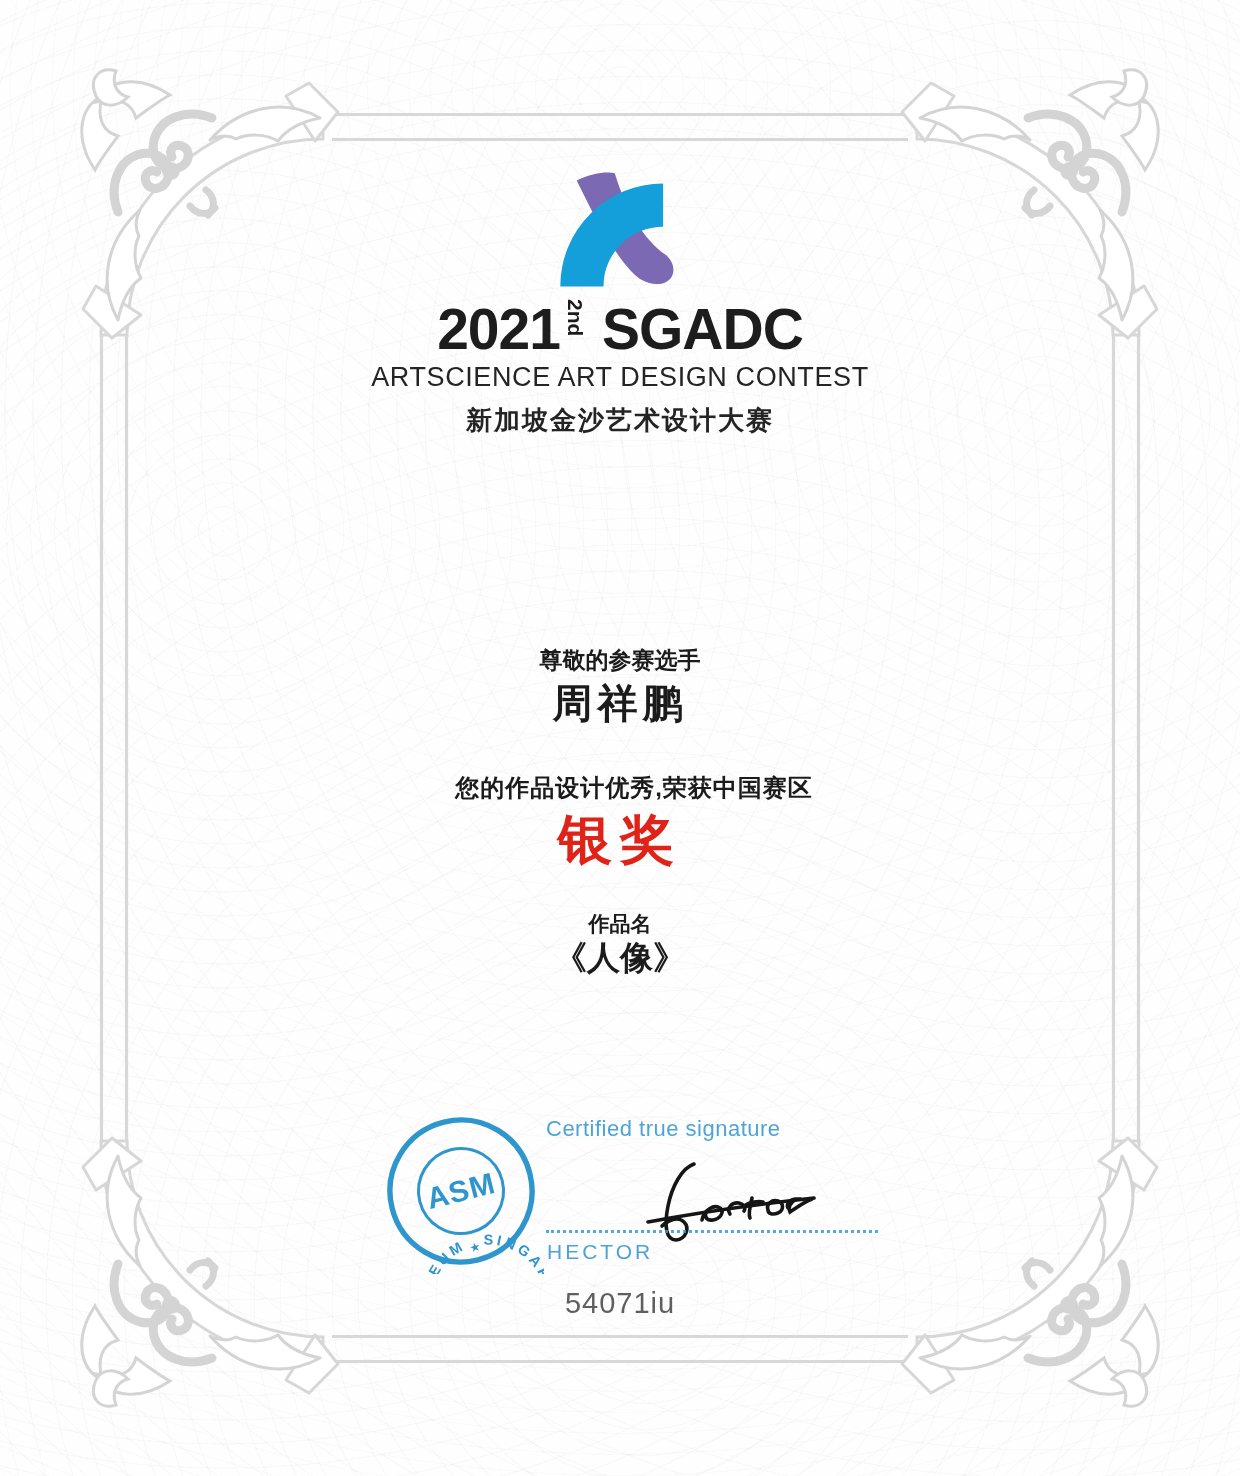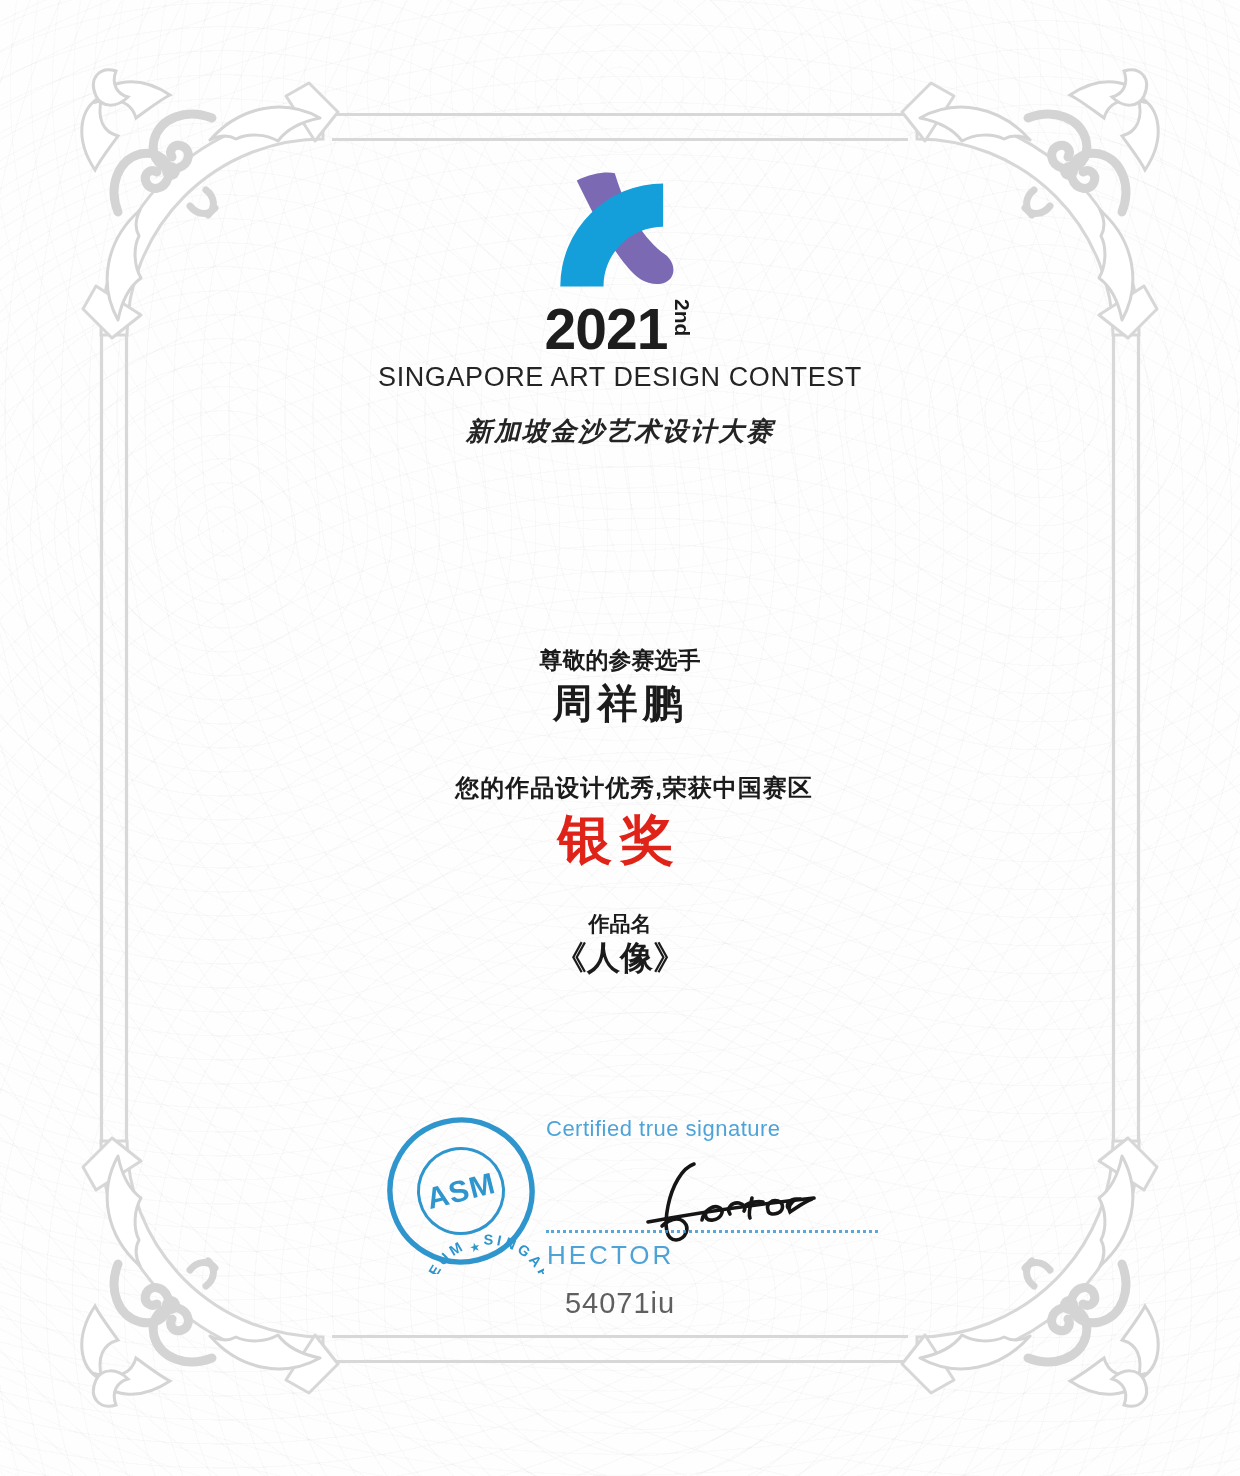--- a/index.html
+++ b/index.html
@@ -25,40 +25,40 @@
   }
   .title-year,.title-acronym{font-size:57px;line-height:56px;color:#1d1d1d;}
   .title-acronym{margin-left:14px;}
   .edition-box{width:26px;height:54px;position:relative;margin-left:2px;}
   .edition{
     position:absolute;left:-14px;top:13px;display:inline-block;
     transform:rotate(90deg);font-size:21px;font-weight:700;letter-spacing:0;
     white-space:nowrap;width:54px;text-align:left;
   }
   .sub-en{top:362px;font-size:27px;letter-spacing:0.6px;color:#242424;font-weight:500;}
-  .sub-cn{top:414px;font-size:26px;letter-spacing:2px;color:#242424;font-weight:600;font-style:italic;}
+  .sub-cn{top:403px;font-size:26px;letter-spacing:2px;color:#242424;font-weight:600;}
   .cert-title{top:468px;font-size:62px;font-weight:900;letter-spacing:1px;color:#161616;}
   .salutation{top:645px;font-size:23px;font-weight:700;}
   .recipient{top:676px;font-size:40px;font-weight:700;letter-spacing:5px;font-family:"DejaVu Serif","Liberation Serif",serif;}
   .award-desc{top:772px;font-size:24px;font-weight:700;letter-spacing:1px;padding-left:28px;}
   .prize{top:804px;font-size:54px;font-weight:700;letter-spacing:8px;color:#e02318;font-family:"DejaVu Serif","Liberation Serif",serif;text-align:center;}
   .work-label{top:910px;font-size:21px;font-weight:700;}
   .work-title{top:936px;font-size:33px;font-weight:700;font-family:"DejaVu Serif","Liberation Serif",serif;}
   .stamp{position:absolute;left:378px;top:1108px;opacity:.95;}
   .cert-statement{
     position:absolute;left:546px;top:1116px;font-size:22px;color:#3f9cd4;
     letter-spacing:0.5px;opacity:.92;text-align:left;
   }
   .sign-svg{position:absolute;left:640px;top:1155px;}
   .sign-line{
     position:absolute;left:546px;top:1217px;width:332px;height:13px;
     border-bottom:3px dotted #3d99d0;opacity:.85;
   }
   .signer{
-    position:absolute;left:547px;top:1240px;font-size:26px;color:#3f9cd4;
+    position:absolute;left:547px;top:1240px;font-size:21px;color:#3f9cd4;
     letter-spacing:3px;opacity:.92;text-align:left;
   }
   .serial{top:1287px;font-size:29px;color:#5f5f5f;font-family:Liberation Sans, sans-serif;letter-spacing:1px;}
 </style>
 </head>
 <body>
 
 <div class="page">
 
   <svg class="frame" width="1240" height="1476" viewBox="0 0 1240 1476" fill="none">
@@ -102,22 +102,23 @@
   <svg class="logo" width="144" height="144" viewBox="0 0 140 140">
     <path d="M 26 16 C 40 9 55 7 63 9 C 74 46 92 74 112 88 C 120 94 122 104 118 110 C 112 119 98 118 88 112 C 70 100 48 62 26 16 Z" fill="#7b6ab3"></path>
     <path d="M 110 19 A 100 100 0 0 0 10 119 L 52 119 A 58 58 0 0 1 110 61 Z" fill="#149fda"></path>
   </svg>
 
   <div class="title-row">
     <span class="title-year">2021</span>
     <span class="edition-box">
       <span class="edition">2nd</span>
     </span>
+    <span class="title-acronym">SGADC</span>
   </div>
-  <div class="abs sub-en">SINGAPORE ART DESIGN CONTEST</div>
+  <div class="abs sub-en">ARTSCIENCE ART DESIGN CONTEST</div>
   <div class="abs sub-cn">新加坡金沙艺术设计大赛</div>
 
 
   <div class="abs salutation">尊敬的参赛选手</div>
   <div class="abs recipient">周祥鹏</div>
 
   <div class="abs award-desc">您的作品设计优秀,荣获中国赛区</div>
   <div class="abs prize">银奖</div>
 
   <div class="abs work-label">作品名</div>

